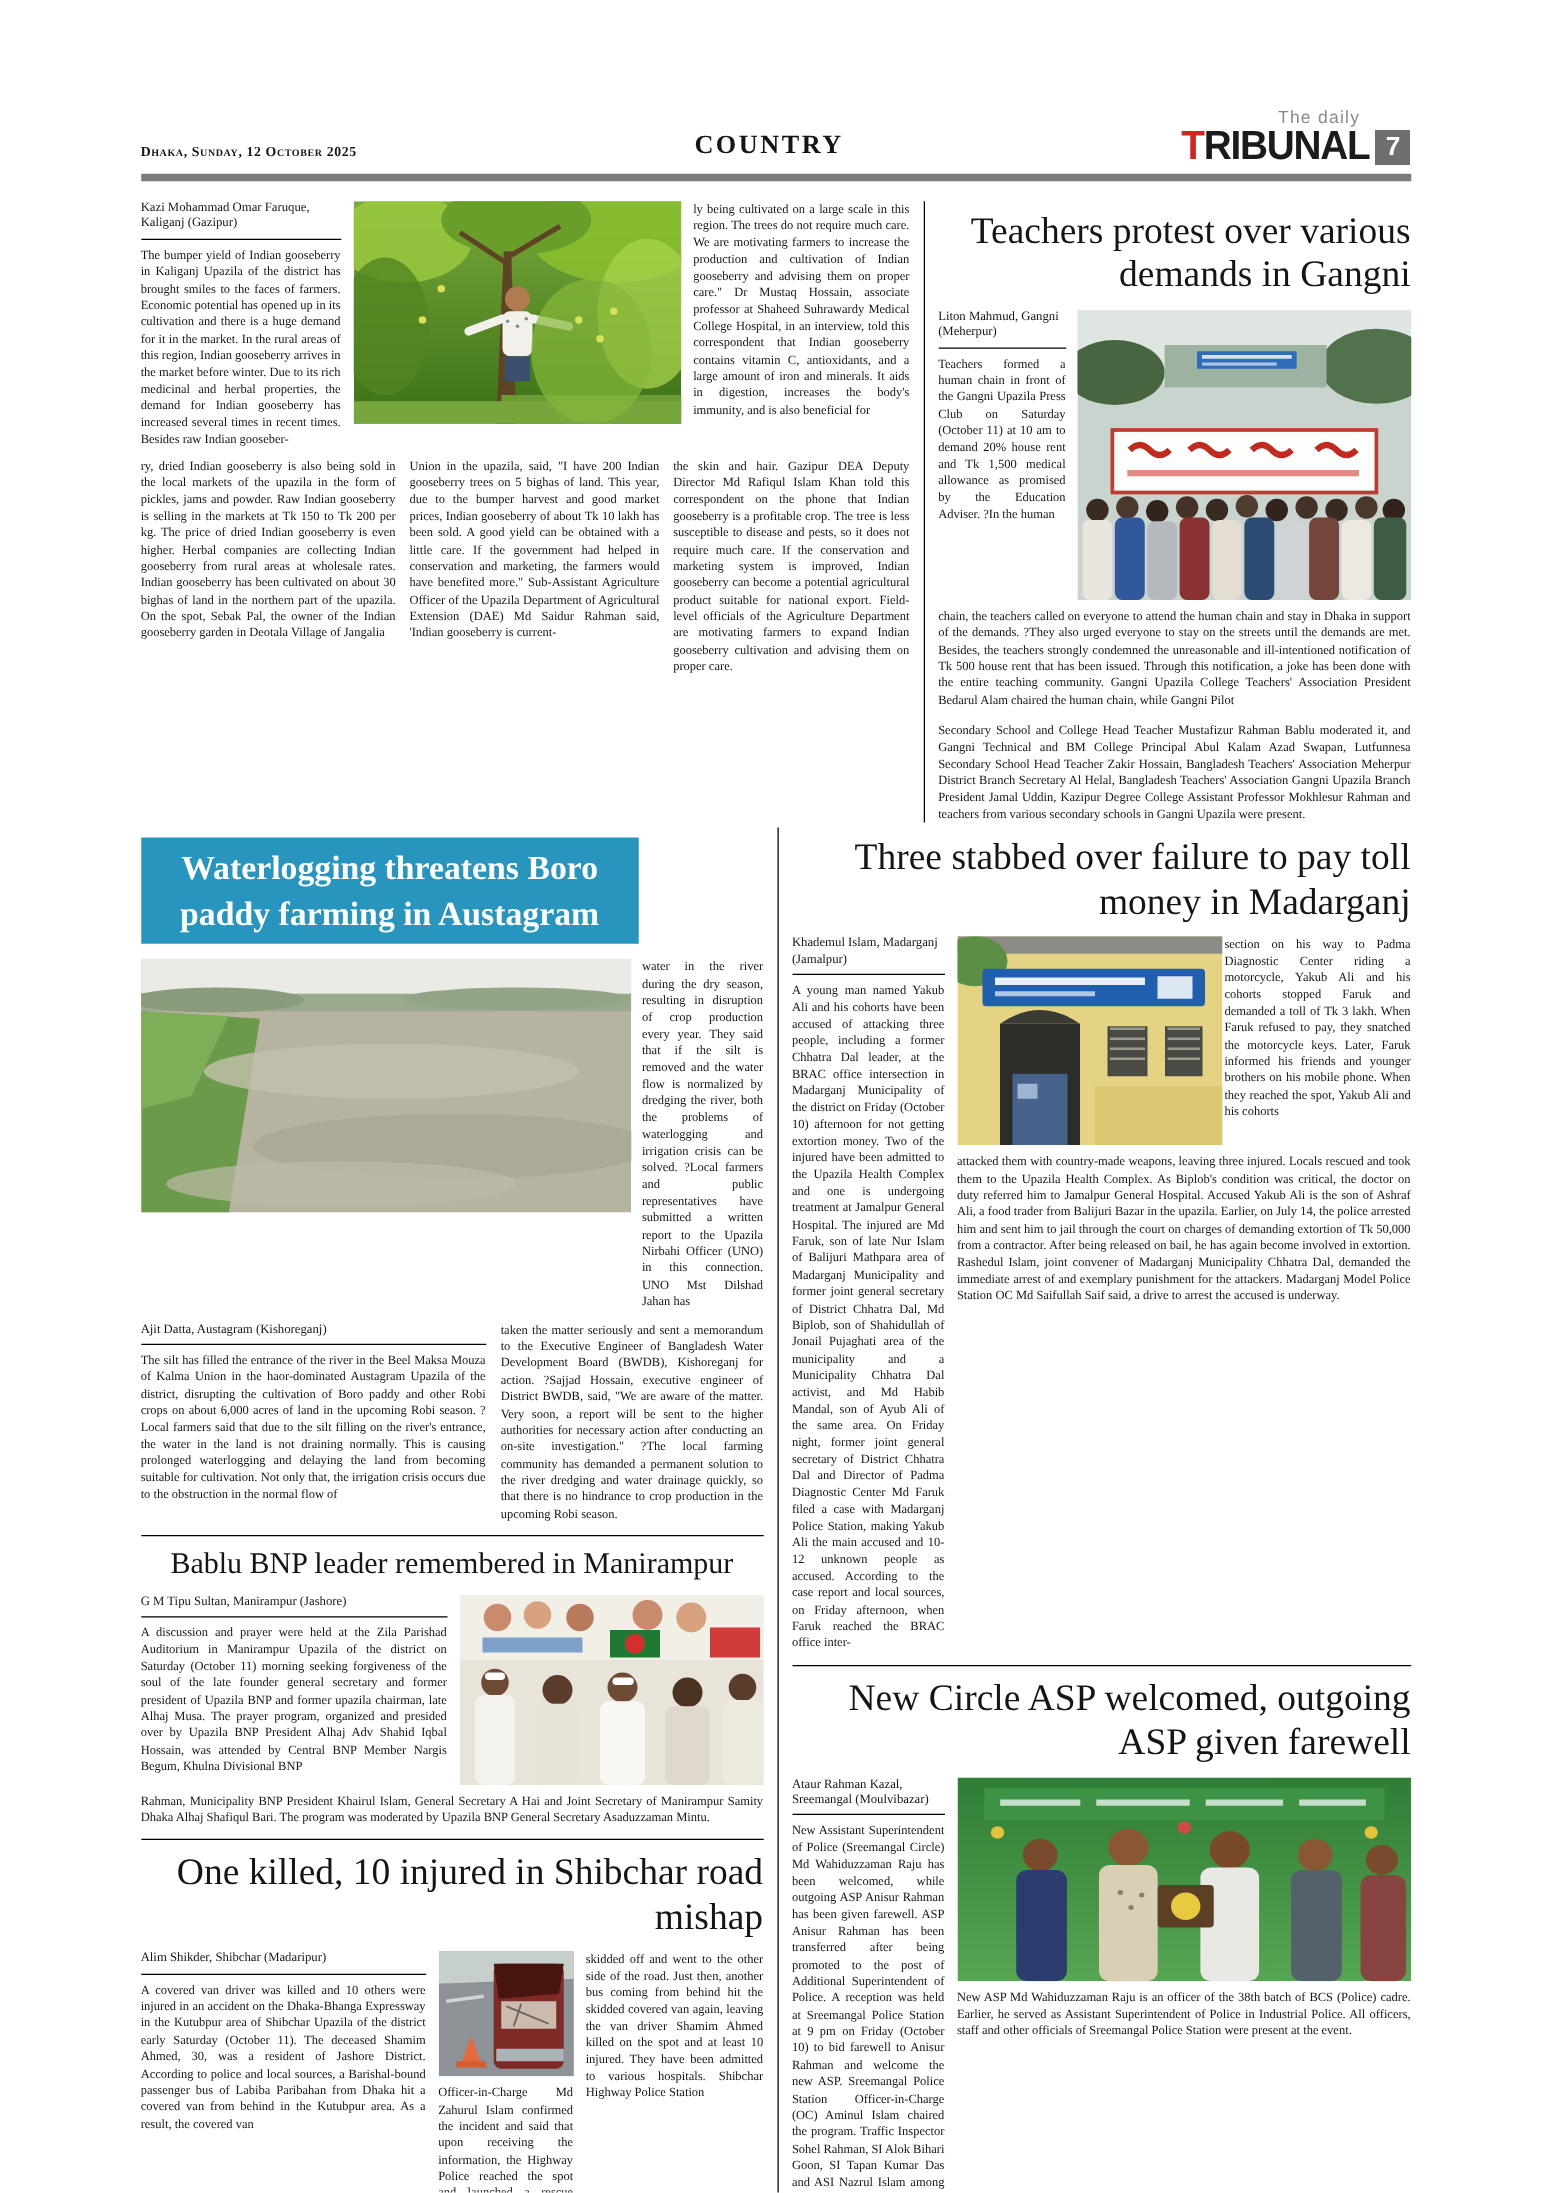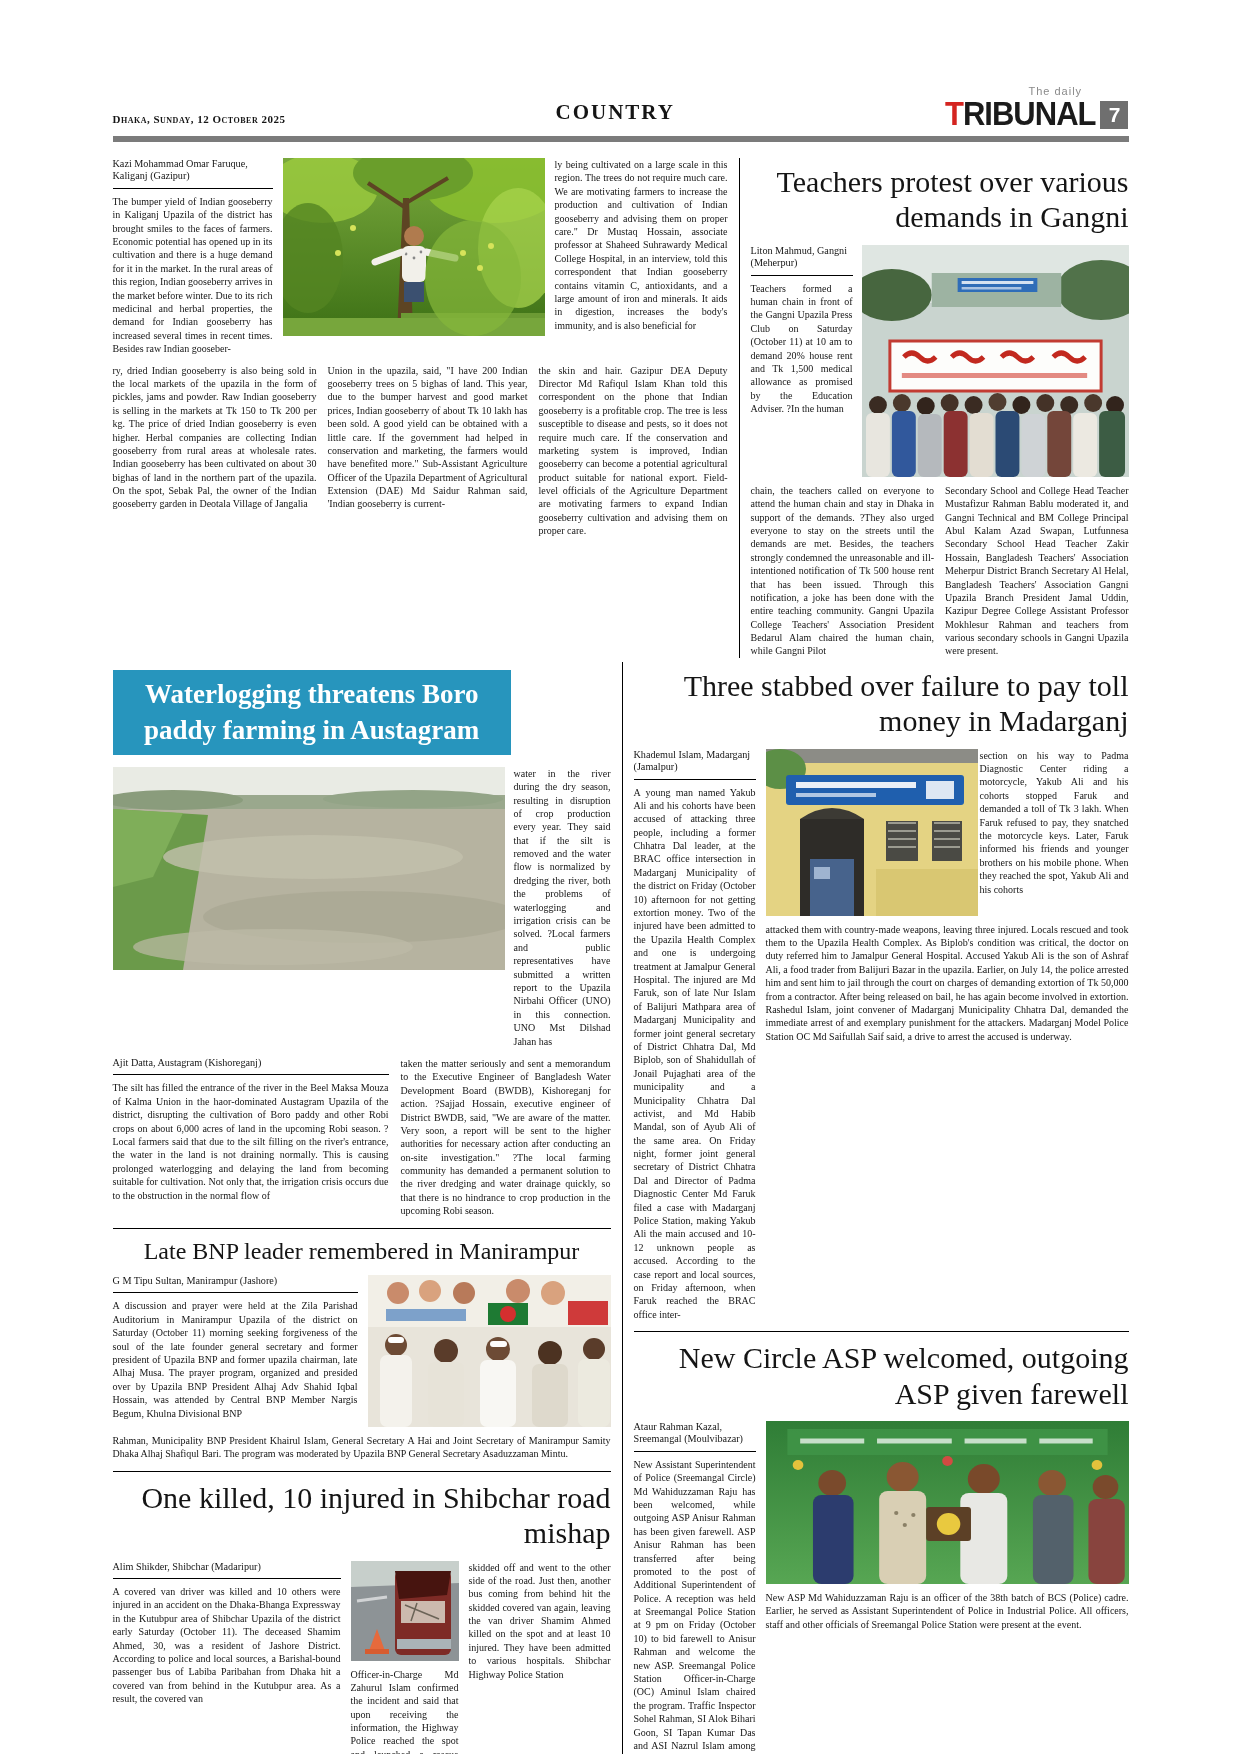--- a/index.html
+++ b/index.html
@@ -5,21 +5,21 @@
   html,body{margin:0;padding:0;background:#ffffff;}
   body{width:1241px;height:1754px;font-family:"Liberation Serif", serif;color:#151515;overflow:hidden;}
   .page{width:1016px;margin:0 auto;padding-top:86px;box-sizing:border-box;}
 
   
   .hdr{display:flex;align-items:flex-end;justify-content:space-between;}
   .hdr-date{font-size:11px;font-weight:bold;font-variant:small-caps;letter-spacing:.5px;padding-bottom:4px;}
   .hdr-section{font-size:21px;font-weight:bold;letter-spacing:2px;padding-bottom:4px;}
   .brand{display:flex;align-items:flex-end;gap:5px;}
   .brand-words{text-align:center;line-height:1;}
-  .brand-small{font-family:"Liberation Sans",sans-serif;font-size:11px;color:#8a8a8a;letter-spacing:1px;margin-bottom:1px;margin-left:70px;}
+  .brand-small{font-family:"Liberation Sans",sans-serif;font-size:14px;color:#8a8a8a;letter-spacing:1px;margin-bottom:1px;margin-left:70px;}
   .brand-main{font-family:"Liberation Sans",sans-serif;font-size:31px;font-weight:bold;letter-spacing:-1px;color:#1b1b1b;transform:scaleY(1.05);}
   .brand-main::first-letter{color:#d42420;}
   .pageno{width:28px;height:28px;background:#6f6f6f;color:#fff;font-family:"Liberation Sans",sans-serif;font-size:21px;font-weight:bold;display:flex;align-items:center;justify-content:center;}
   .hdr-rule{height:6px;background:#7b7b7b;margin-top:7px;}
 
   
   .bodytxt{font-size:10px;line-height:1.34;text-align:justify;}
   .byline{font-size:10.2px;line-height:1.22;border-bottom:1.6px solid #000;padding-bottom:5px;margin-bottom:6px;}
   .vdiv{width:1px;background:#000;align-self:stretch;margin:0 11px;}
   .art-rule{border:0;border-top:1.3px solid #000;margin:10px 0 8px 0;}
@@ -43,21 +43,21 @@
   .goose-photo{width:262px;height:178px;flex:0 0 auto;}
   .goose-c{flex:1;}
   .goose-grid-bot{display:flex;gap:11px;margin-top:8px;align-items:flex-start;}
   .goose-d{width:204px;flex:0 0 auto;}
   .goose-e{width:200px;flex:0 0 auto;}
   .goose-f{flex:1;}
 
   .teach-grid{display:flex;gap:9px;align-items:flex-start;}
   .teach-a{width:102px;flex:0 0 auto;}
   .teach-photo{flex:1;height:232px;}
-  .teach-grid-bot{display:flex;gap:11px;margin-top:7px;align-items:center;}
+  .teach-grid-bot{display:flex;gap:11px;margin-top:7px;align-items:center;flex-direction:column;}
   .teach-b,.teach-c{flex:1;}
 
   
   .row-main{display:flex;margin-top:4px;}
   .stack-left{width:498px;flex:0 0 auto;}
   .stack-right{flex:1;}
 
   
   .aus-top{display:flex;gap:9px;align-items:flex-start;}
   .aus-photo{width:392px;height:203px;flex:0 0 auto;}
@@ -249,21 +249,21 @@
             <div class="byline">Ajit Datta, Austagram (Kishoreganj)</div>
             <div class="bodytxt">The silt has filled the entrance of the river in the Beel Maksa Mouza of Kalma Union in the haor-dominated Austagram Upazila of the district, disrupting the cultivation of Boro paddy and other Robi crops on about 6,000 acres of land in the upcoming Robi season. ?Local farmers said that due to the silt filling on the river's entrance, the water in the land is not draining normally. This is causing prolonged waterlogging and delaying the land from becoming suitable for cultivation. Not only that, the irrigation crisis occurs due to the obstruction in the normal flow of</div>
           </div>
           <div class="aus-r bodytxt">taken the matter seriously and sent a memorandum to the Executive Engineer of Bangladesh Water Development Board (BWDB), Kishoreganj for action. ?Sajjad Hossain, executive engineer of District BWDB, said, "We are aware of the matter. Very soon, a report will be sent to the higher authorities for necessary action after conducting an on-site investigation." ?The local farming community has demanded a permanent solution to the river dredging and water drainage quickly, so that there is no hindrance to crop production in the upcoming Robi season.</div>
         </div>
       </div>
 
       <hr class="art-rule">
 
       <div>
-        <div class="hl hl-24">Late BNP leader remembered in Manirampur</div>
+        <div class="hl hl-24">Bablu BNP leader remembered in Manirampur</div>
         <div class="bnp-grid">
           <div class="bnp-a">
             <div class="byline">G M Tipu Sultan, Manirampur (Jashore)</div>
             <div class="bodytxt">A discussion and prayer were held at the Zila Parishad Auditorium in Manirampur Upazila of the district on Saturday (October 11) morning seeking forgiveness of the soul of the late founder general secretary and former president of Upazila BNP and former upazila chairman, late Alhaj Musa. The prayer program, organized and presided over by Upazila BNP President Alhaj Adv Shahid Iqbal Hossain, was attended by Central BNP Member Nargis Begum, Khulna Divisional BNP</div>
           </div>
           <div class="photo bnp-photo">
             <svg viewBox="0 0 243 152" preserveAspectRatio="none" aria-hidden="true">
               <rect width="243" height="152" fill="#e8e4da"></rect>
               <rect x="0" y="0" width="243" height="52" fill="#f2efe7"></rect>
               <circle cx="30" cy="18" r="11" fill="#c98b6b"></circle>

